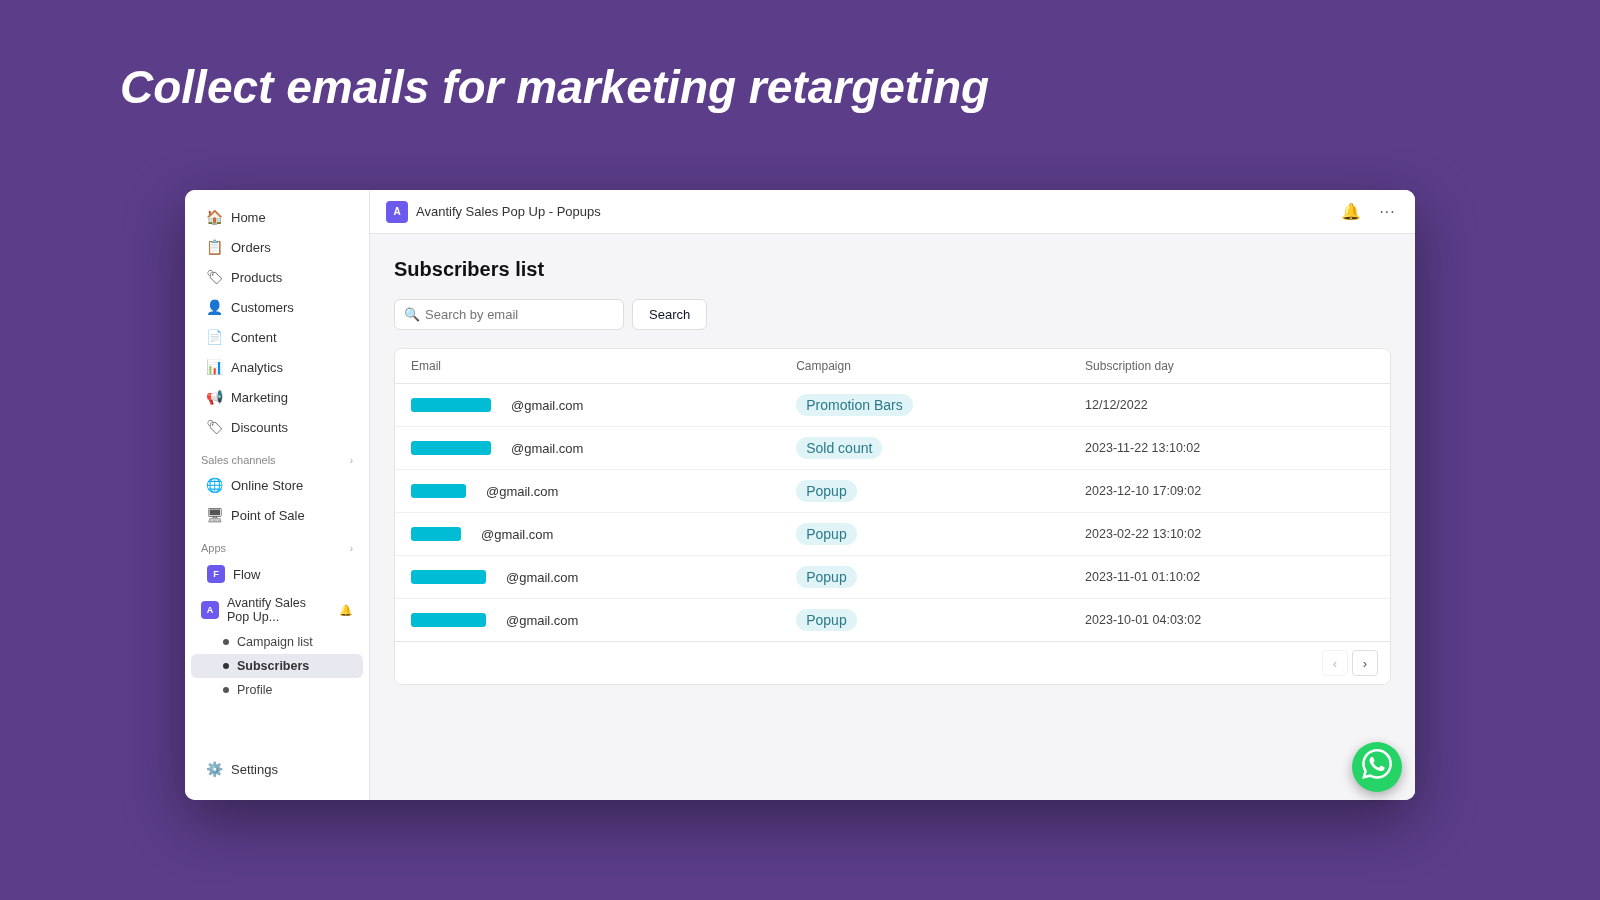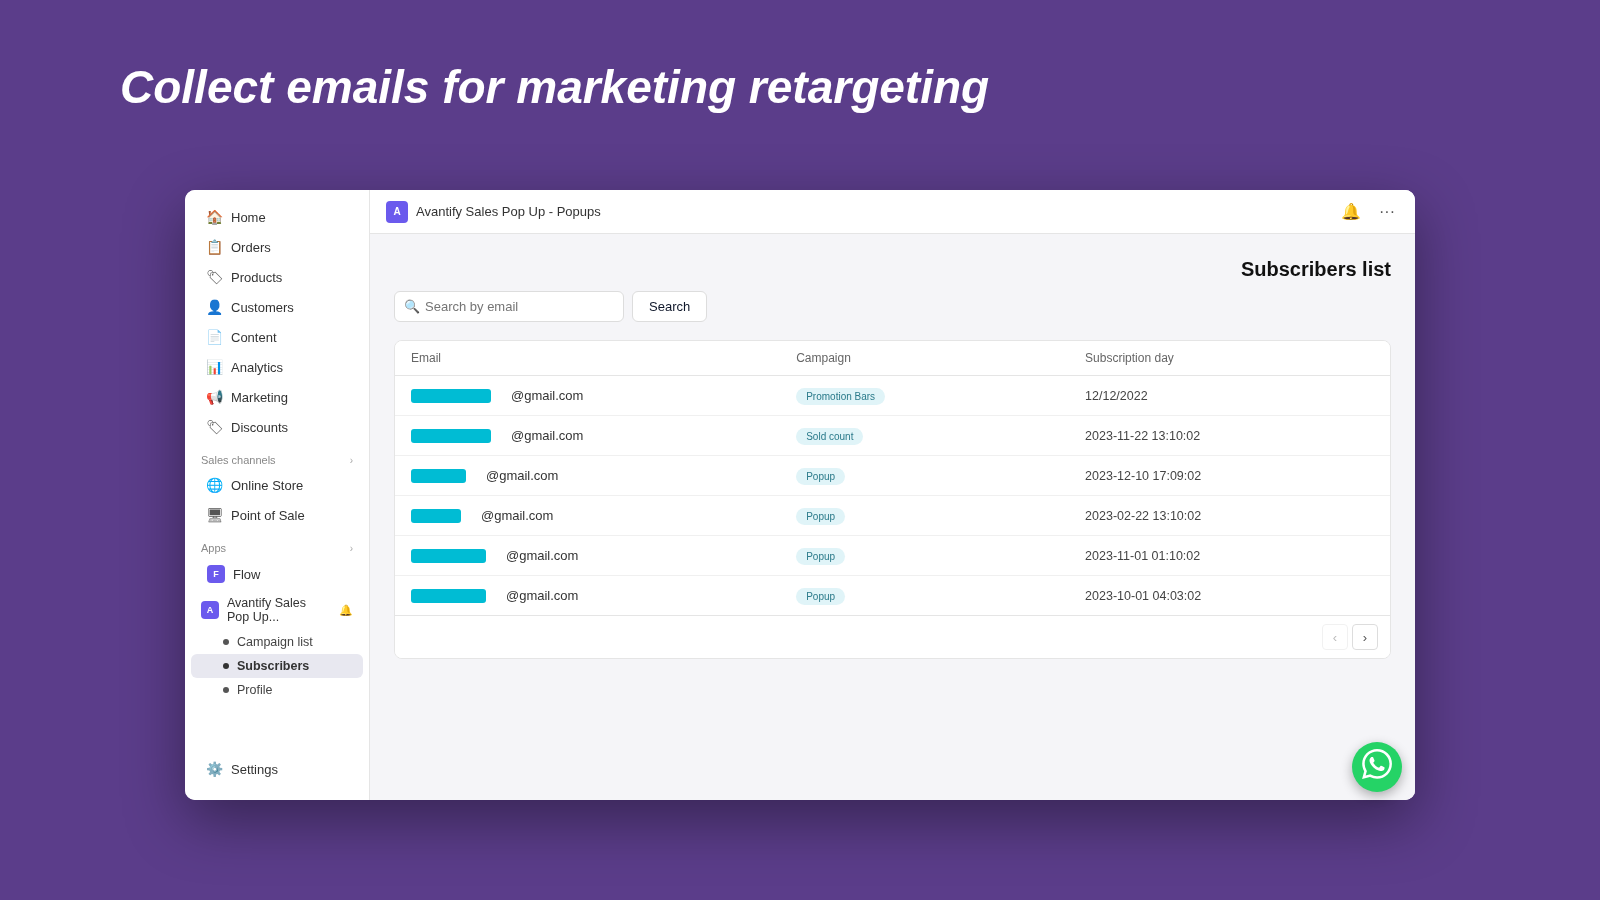--- a/index.html
+++ b/index.html
@@ -203,22 +203,21 @@
       padding: 24px 24px;
       flex: 1;
       overflow-y: auto;
       background: #f5f5f8;
     }
 
     .page-title {
       font-size: 20px;
       font-weight: 700;
       color: #111;
-      margin-bottom: 10px;
-      text-align: right;
+      margin-bottom: 18px;
     }
 
     
     .search-bar {
       display: flex;
       align-items: center;
       gap: 8px;
       margin-bottom: 18px;
     }
 
@@ -305,21 +304,21 @@
       height: 14px;
       border-radius: 3px;
       background: #00bcd4;
       vertical-align: middle;
     }
 
     .campaign-badge {
       display: inline-block;
       padding: 3px 10px;
       border-radius: 12px;
-      font-size: 10px;
+      font-size: 14px;
       font-weight: 500;
       background: #e8f4f8;
       color: #2a7a8a;
     }
     .campaign-badge.promotion { background: #e0f4f8; color: #2a7a8a; }
     .campaign-badge.sold { background: #e0f4f8; color: #2a7a8a; }
     .campaign-badge.popup { background: #e0f4f8; color: #2a7a8a; }
 
     .date-cell {
       font-size: 12.5px;

